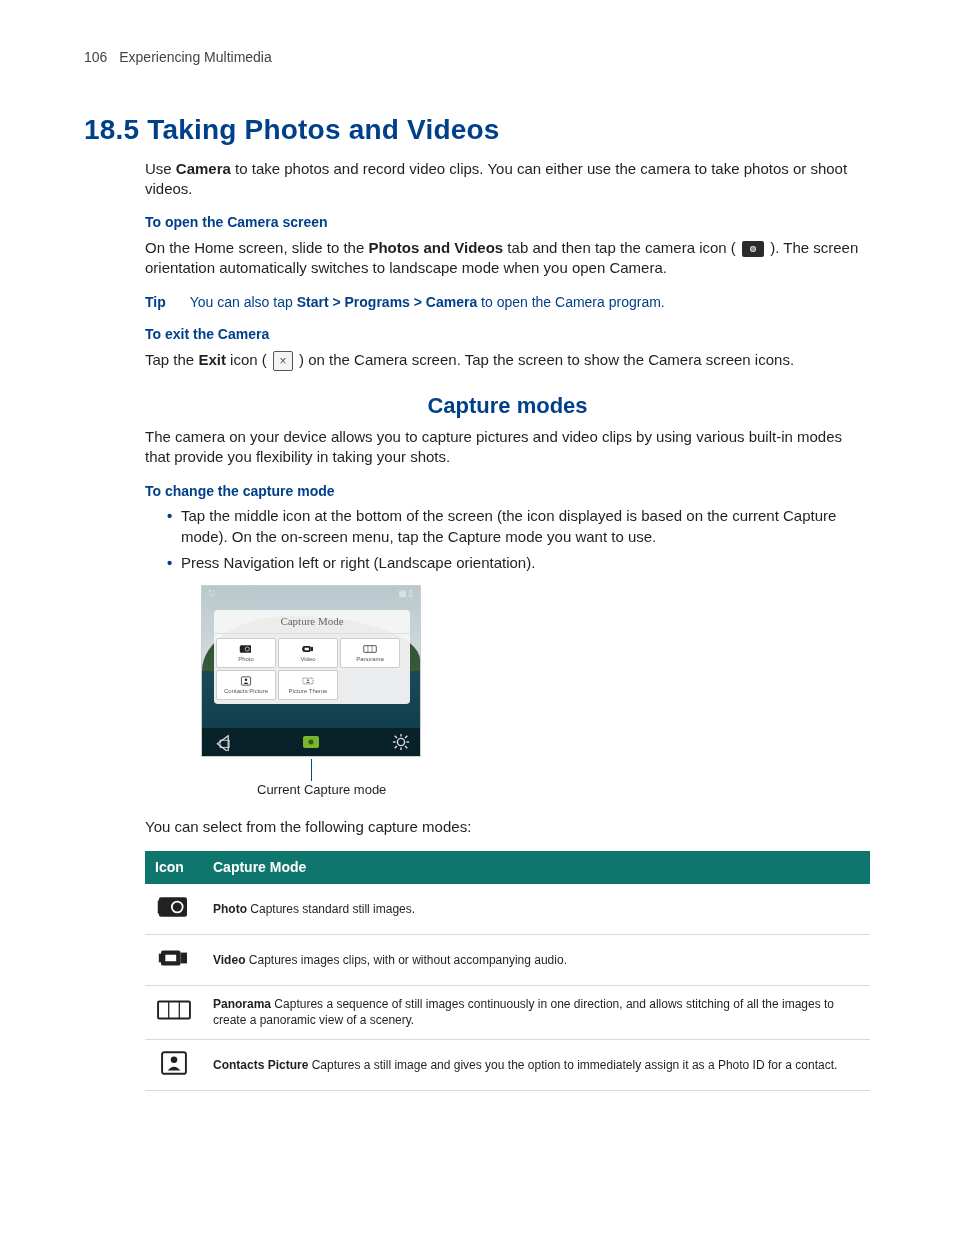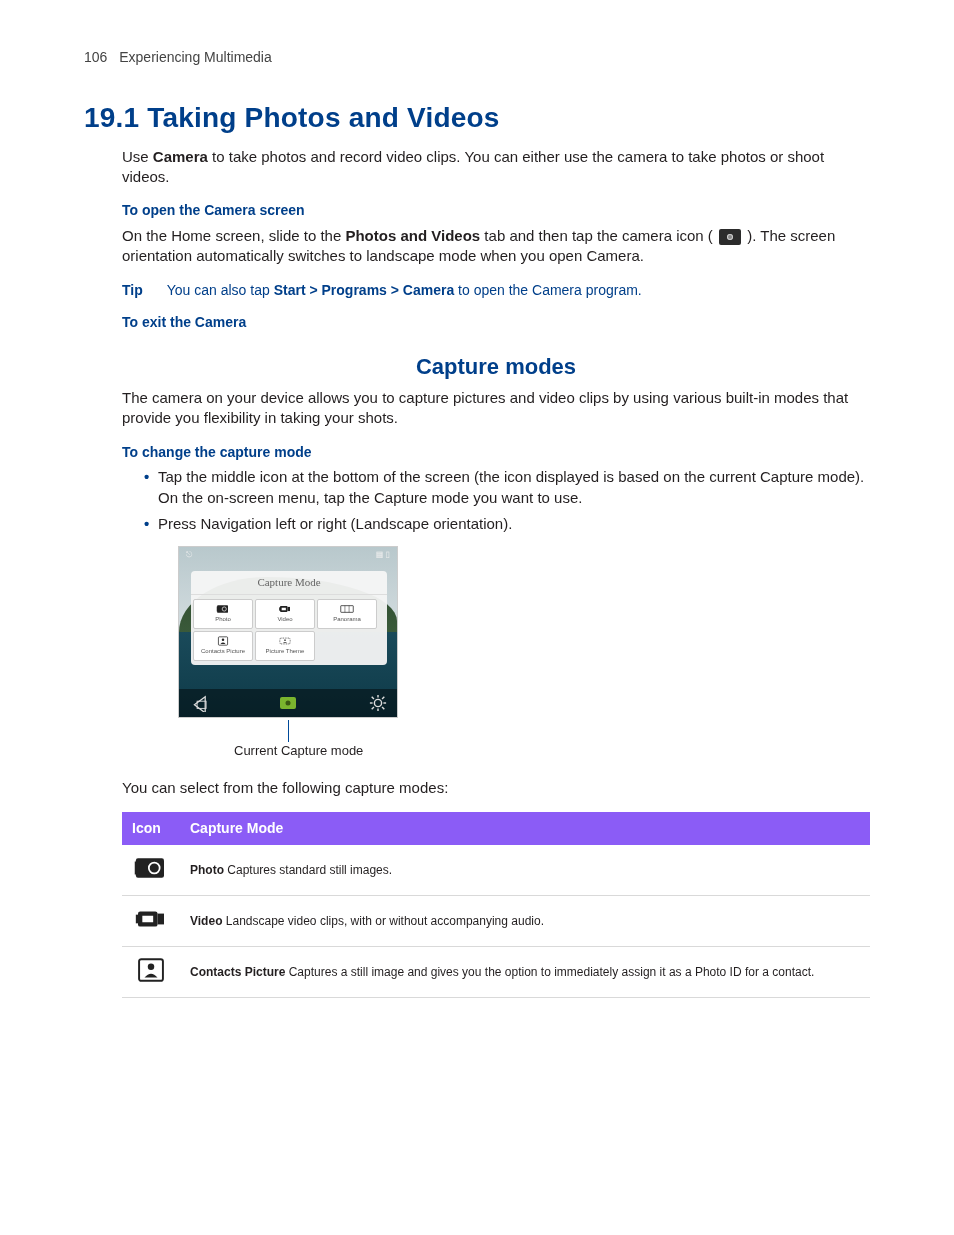--- a/index.html
+++ b/index.html
@@ -5,30 +5,30 @@
   * { box-sizing: border-box; margin: 0; padding: 0; }
   body {
     font-family: "Myriad Pro", "Segoe UI", Arial, sans-serif;
     font-size: 15px;
     color: #231f20;
     background: #fff;
     width: 954px;
     padding: 48px 84px 60px 84px;
     line-height: 1.35;
   }
-  .page-header { font-size: 14px; color: #444; margin-bottom: 32px; }
+  .page-header { font-size: 14px; color: #444; margin-bottom: 44px; }
   .page-num { margin-right: 8px; }
   h1.main-heading {
     color: #003f8a;
     font-weight: 700;
     font-size: 28px;
     letter-spacing: 0.2px;
     margin-bottom: 10px;
   }
-  .body-block { margin-left: 38px; }
+  .body-block { margin-left: 61px; }
   p { margin-bottom: 14px; }
   h3.sub-blue {
     color: #003f8a;
     font-weight: 700;
     font-size: 14px;
     margin-top: 14px;
     margin-bottom: 6px;
   }
   h2.section-blue {
     color: #003f8a;
@@ -79,21 +79,21 @@
   .cm-cell svg { width:14px; height:10px; }
   .bottom-strip { position:absolute; bottom:0; left:0; right:0; height:28px; background: rgba(0,0,0,0.45); display:flex; align-items:center; justify-content:space-between; padding:0 10px;}
   .bottom-strip .mid { width:16px; height:12px; background:#7ab52e; border-radius:2px; position:relative;}
   .bottom-strip .mid::after{content:""; position:absolute; left:50%; top:50%; width:5px; height:5px; border-radius:50%; background:#3a5a12; transform:translate(-50%,-50%);}
   .callout-line { width:1px; height:22px; background:#004a9a; margin-left: 166px; }
   .caption { font-size:13px; margin-left: 112px; margin-bottom: 18px; }
 
   
   .table { width: 100%; border-collapse: collapse; margin-top:6px; margin-left:0; }
   .table-wrap { margin-left: 0; }
-  .table-header { background:#8b5cf6; color:#fff; font-weight:700; font-size:14px; }
+  .table-header { background:#0f766e; color:#fff; font-weight:700; font-size:14px; }
   .table-header td { padding:7px 10px; }
   .table tr.row td { padding:10px 10px; border-bottom:1px solid #d9d9d9; vertical-align: middle; font-size:12px;}
   .table tr.row td.icon-cell { width:58px; text-align:center; }
   .mode-icon { display:inline-block; }
 
   
   svg.tbl-icon { width:34px; height:26px; }
 
   b { font-weight:700; }
 </style>
@@ -146,21 +146,21 @@
       </g>
     </g>
   </defs>
 </svg>
 
 <div class="page-header">
   <span class="page-num">106</span>
   <span>Experiencing Multimedia</span>
 </div>
 
-<h1 class="main-heading">19.1  Taking Photos and Videos</h1>
+<h1 class="main-heading">18.5  Taking Photos and Videos</h1>
 
 <div class="body-block">
 
   <p>
     <span>Use </span><b>Camera</b><span> to take photos and record video clips. You can either use the camera to take photos or shoot videos.</span>
   </p>
 
   <h3 class="sub-blue">To open the Camera screen</h3>
   <p>
     <span>On the Home screen, slide to the </span><b>Photos and Videos</b><span> tab and then tap the camera icon ( </span><span class="inline-icon">
@@ -169,20 +169,25 @@
   </p>
 
   <div class="tip-row">
     <span class="tip-label">Tip</span>
     <span class="tip-text">
       <span>You can also tap </span><b>Start &gt; Programs &gt; Camera</b><span> to open the Camera program.</span>
     </span>
   </div>
 
   <h3 class="sub-blue">To exit the Camera</h3>
+  <p>
+    <span>Tap the </span><b>Exit</b><span> icon ( </span><span class="inline-icon">
+        <span class="icon-exit-small">×</span>
+      </span><span> ) on the Camera screen. Tap the screen to show the Camera screen icons.</span>
+  </p>
 
   <h2 class="section-blue">Capture modes</h2>
   <p>The camera on your device allows you to capture pictures and video clips by using various built-in modes that provide you flexibility in taking your shots.</p>
 
   <h3 class="sub-blue">To change the capture mode</h3>
   <ul class="bullets">
     <li>Tap the middle icon at the bottom of the screen (the icon displayed is based on the current Capture mode). On the on-screen menu, tap the Capture mode you want to use.</li>
     <li>Press Navigation left or right (Landscape orientation).</li>
   </ul>
 
@@ -254,21 +259,27 @@
     <tr class="row">
       <td class="icon-cell"><span class="mode-icon"><svg class="tbl-icon" viewBox="0 0 30 24">
                   <use href="#ic-photo"></use>
                 </svg></span></td>
       <td><b>Photo</b><span>  Captures standard still images.</span></td>
     </tr>
     <tr class="row">
       <td class="icon-cell"><span class="mode-icon"><svg class="tbl-icon" viewBox="0 0 30 24">
                   <use href="#ic-video"></use>
                 </svg></span></td>
-      <td><b>Video</b><span>  Landscape video clips, with or without accompanying audio.</span></td>
+      <td><b>Video</b><span>  Captures images clips, with or without accompanying audio.</span></td>
+    </tr>
+    <tr class="row">
+      <td class="icon-cell"><span class="mode-icon"><svg class="tbl-icon" viewBox="0 0 32 24">
+                  <use href="#ic-panorama"></use>
+                </svg></span></td>
+      <td><b>Panorama</b><span>  Captures a sequence of still images continuously in one direction, and allows stitching of all the images to create a panoramic view of a scenery.</span></td>
     </tr>
     <tr class="row">
       <td class="icon-cell"><span class="mode-icon"><svg class="tbl-icon" viewBox="0 0 30 24">
                   <use href="#ic-contacts"></use>
                 </svg></span></td>
       <td><b>Contacts Picture</b><span>  Captures a still image and gives you the option to immediately assign it as a Photo ID for a contact.</span></td>
     </tr>
   </tbody>
       </table>
   </div>

